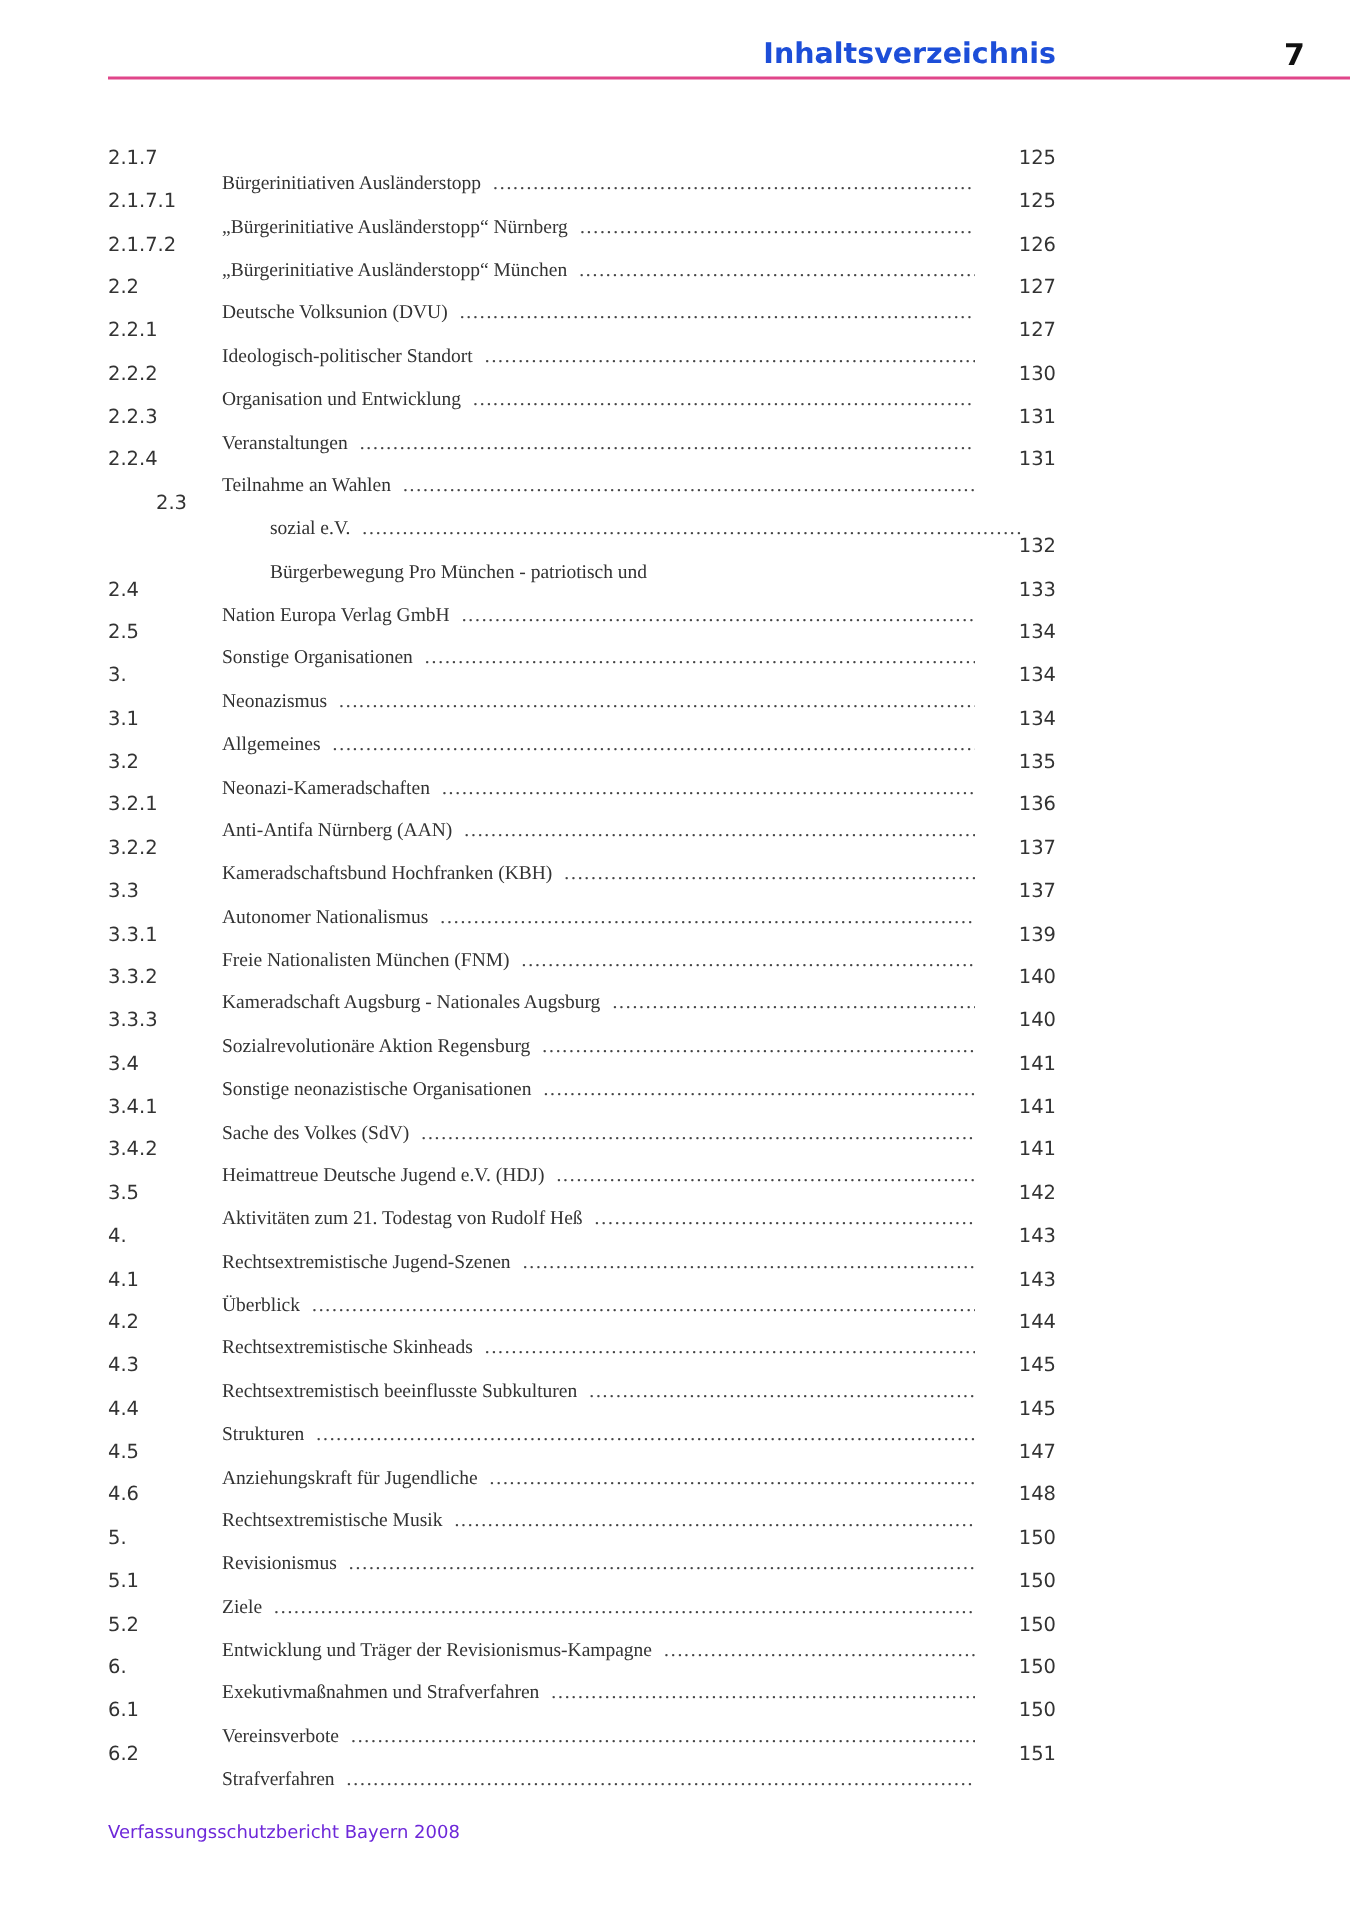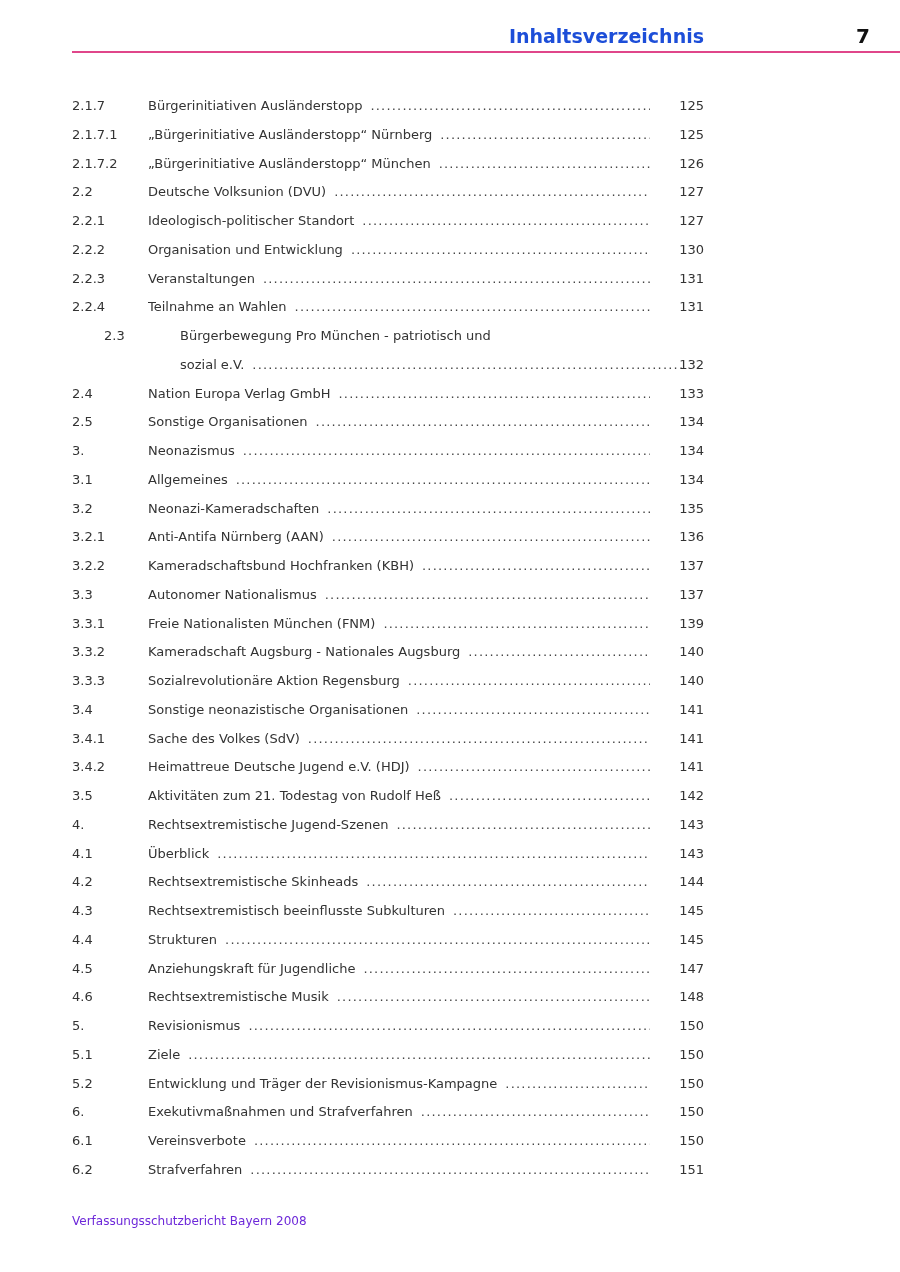--- a/index.html
+++ b/index.html
@@ -6,21 +6,21 @@
   body { width: 900px; height: 1272px; position: relative; overflow: hidden;
          font-family: "DejaVu Sans", "Liberation Sans", sans-serif; color: #333333; }
   .header { position: absolute; left: 72px; top: 22px; width: 826px; height: 30px; }
   .header-title { position: absolute; right: 194px; top: 3px; font-size: 19px; font-weight: bold; color: #1d4ed8; }
   .header-page { position: absolute; right: 28px; top: 2px; font-size: 20px; font-weight: bold; color: #111111; }
   .header-rule { position: absolute; left: 72px; top: 51px; width: 828px; height: 2px; background: #e0468a; }
   .toc { position: absolute; left: 72px; top: 92px; width: 636px; }
   .row { position: relative; height: 28.75px; font-size: 13px; line-height: 28.75px; white-space: nowrap; }
   .row.tall { height: 57.5px; margin-left: 32px; }
   .num { position: absolute; left: 0; top: 0; width: 76px; }
-  .title-wrap { position: absolute; left: 76px; top: 0; width: 502px; overflow: hidden; }
+  .title-wrap { position: absolute; left: 76px; top: 16px; width: 502px; overflow: hidden; font-family: Liberation Serif, serif; }
   .title-line { display: block; height: 28.75px; overflow: hidden; position: relative; }
   .last-line { display: flex; }
   .title-text { flex: 0 0 auto; padding-right: 8px; background: #fff; }
   .leader { flex: 1 1 auto; overflow: hidden; color: #444; letter-spacing: 1.2px; }
   .leader::after { content: "..............................................................................................................................................................................."; }
   .page { position: absolute; right: 4px; top: 0; text-align: right; width: 48px; }
   .row.tall .page { top: 28.75px; }
   .footer { position: absolute; left: 72px; top: 1214px; font-size: 12px; color: #6d28d9; }
 </style>
 </head>
@@ -109,25 +109,25 @@
         <span class="title-line last-line">
           <span class="title-text">Teilnahme an Wahlen</span>
           <span class="leader"></span>
         </span>
       </div>
       <span class="page">131</span>
     </div>
     <div class="row tall">
       <span class="num">2.3</span>
       <div class="title-wrap">
+        <span class="title-line last-line">
+          <span class="title-text">sozial e.V.</span>
+          <span class="leader"></span>
+        </span>
         <span class="title-line">Bürgerbewegung Pro München - patriotisch und</span>
-        <span class="title-line last-line">
-          <span class="title-text">sozial e.V.</span>
-          <span class="leader"></span>
-        </span>
       </div>
       <span class="page">132</span>
     </div>
     <div class="row">
       <span class="num">2.4</span>
       <div class="title-wrap">
         <span class="title-line last-line">
           <span class="title-text">Nation Europa Verlag GmbH</span>
           <span class="leader"></span>
         </span>

